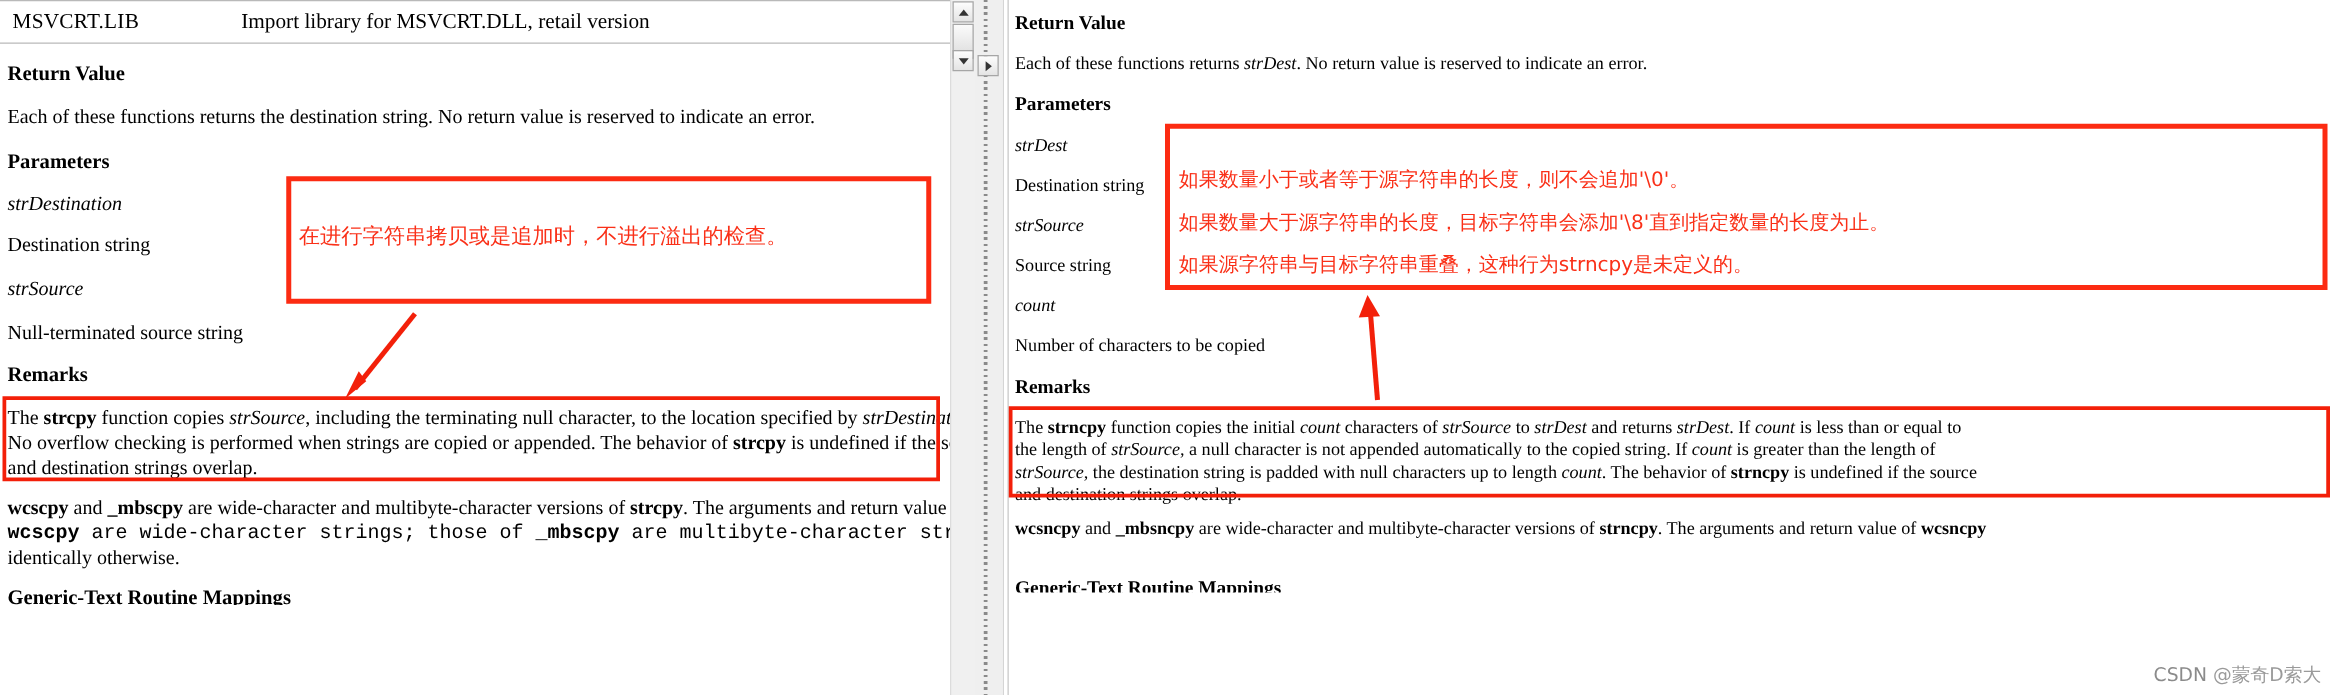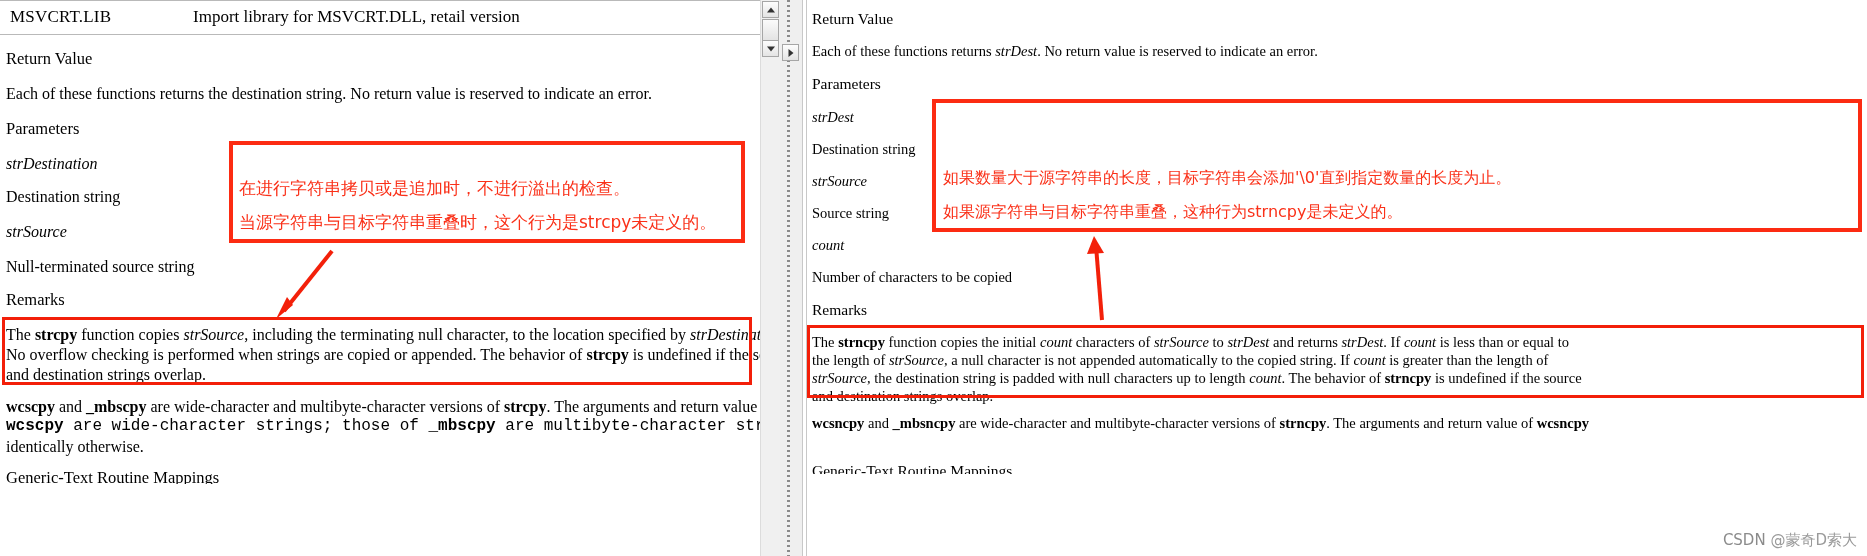--- a/index.html
+++ b/index.html
@@ -19,21 +19,21 @@
     background:#fff;overflow:hidden;
   }
   .tbl-row{
     position:absolute;left:0;top:0;width:760px;height:33px;
     border-top:1px solid #b9b9b9;border-bottom:1px solid #b9b9b9;
     background:#fff;
   }
   .tbl-cell-a{position:absolute;left:10px;top:6px;font-size:17px;letter-spacing:.2px;}
   .tbl-cell-b{position:absolute;left:193px;top:6px;font-size:17px;}
 
-  .h3{font-weight:normal;font-size:16.5px;}
+  .h3{font-weight:bold;font-size:16.5px;}
   .para{font-size:16px;line-height:1.35;}
   .it{font-style:italic;}
   .bd{font-weight:bold;}
 
   .L{position:absolute;white-space:nowrap;}
 
   
   .sb-left{
     position:absolute;left:760px;top:0;width:20px;height:556px;
     background:#f0f0f0;border-left:1px solid #dcdcdc;
@@ -141,21 +141,20 @@
     <div class="L para" style="left:6px;top:416px;font-family:Liberation Mono, monospace;">
       <span class="bd">wcscpy</span><span> are wide-character strings; those of </span><span class="bd">_mbscpy</span><span> are multibyte-character strings. These three functions behave</span>
     </div>
     <div class="L para" style="left:6px;top:436px;">identically otherwise.</div>
 
     <div class="L h3" style="left:6px;top:468px;height:16px;overflow:hidden;">Generic-Text Routine Mappings</div>
   </div>
 
   <div class="anno" style="left:229px;top:141px;width:516px;height:102px;"></div>
   <div class="anno-txt" style="left:239px;top:177px;font-size:17px;text-align:right;">在进行字符串拷贝或是追加时，不进行溢出的检查。</div>
-  <div class="anno-txt" style="left:239px;top:211px;font-size:17px;">当源字符串与目标字符串重叠时，这个行为是strcpy未定义的。</div>
 
   <svg class="arrow-svg" style="left:270px;top:245px;" width="70" height="75" viewBox="0 0 70 75">
     <line x1="62" y1="6" x2="14" y2="66" stroke="#f3200a" stroke-width="4"></line>
     <polygon points="6,74 23,60 17,52" fill="#f3200a"></polygon>
   </svg>
 
   <div class="hl-box" style="left:2px;top:317px;width:750px;height:68px;"></div>
 
   <div class="sb-left">
     <div class="sb-btn up">
@@ -198,21 +197,22 @@
     <div class="L para" style="left:10px;top:351px;font-size:14.5px;"><span>the length of </span><span class="it">strSource</span><span>, a null character is not appended automatically to the copied string. If </span><span class="it">count</span><span> is greater than the length of</span></div>
     <div class="L para" style="left:10px;top:369px;font-size:14.5px;"><span class="it">strSource</span><span>, the destination string is padded with null characters up to length </span><span class="it">count</span><span>. The behavior of </span><span class="bd">strncpy</span><span> is undefined if the source</span></div>
     <div class="L para" style="left:10px;top:387px;font-size:14.5px;"><span>and destination strings overlap.</span></div>
 
     <div class="L para" style="left:10px;top:414px;font-size:14.5px;"><span class="bd">wcsncpy</span><span> and </span><span class="bd">_mbsncpy</span><span> are wide-character and multibyte-character versions of </span><span class="bd">strncpy</span><span>. The arguments and return value of </span><span class="bd">wcsncpy</span></div>
 
     <div class="L h3" style="left:10px;top:462px;font-size:15.5px;height:12px;overflow:hidden;">Generic-Text Routine Mappings</div>
   </div>
 
   <div class="anno" style="left:932px;top:99px;width:930px;height:133px;"></div>
-  <div class="anno-txt" style="left:943px;top:168px;font-size:16px;">如果数量大于源字符串的长度，目标字符串会添加'\0'直到指定数量的长度为止。</div>
+  <div class="anno-txt" style="left:943px;top:134px;font-size:16px;">如果数量小于或者等于源字符串的长度，则不会追加'\0'。</div>
+  <div class="anno-txt" style="left:943px;top:168px;font-size:16px;">如果数量大于源字符串的长度，目标字符串会添加'\8'直到指定数量的长度为止。</div>
   <div class="anno-txt" style="left:943px;top:202px;font-size:16px;">如果源字符串与目标字符串重叠，这种行为strncpy是未定义的。</div>
 
   <svg class="arrow-svg" style="left:1082px;top:234px;" width="40" height="90" viewBox="0 0 40 90">
     <line x1="20" y1="86" x2="14" y2="12" stroke="#f3200a" stroke-width="4"></line>
     <polygon points="12,2 5,20 22,19" fill="#f3200a"></polygon>
   </svg>
 
   <div class="hl-box" style="left:807px;top:325px;width:1057px;height:73px;"></div>
 
   <div class="wm">

